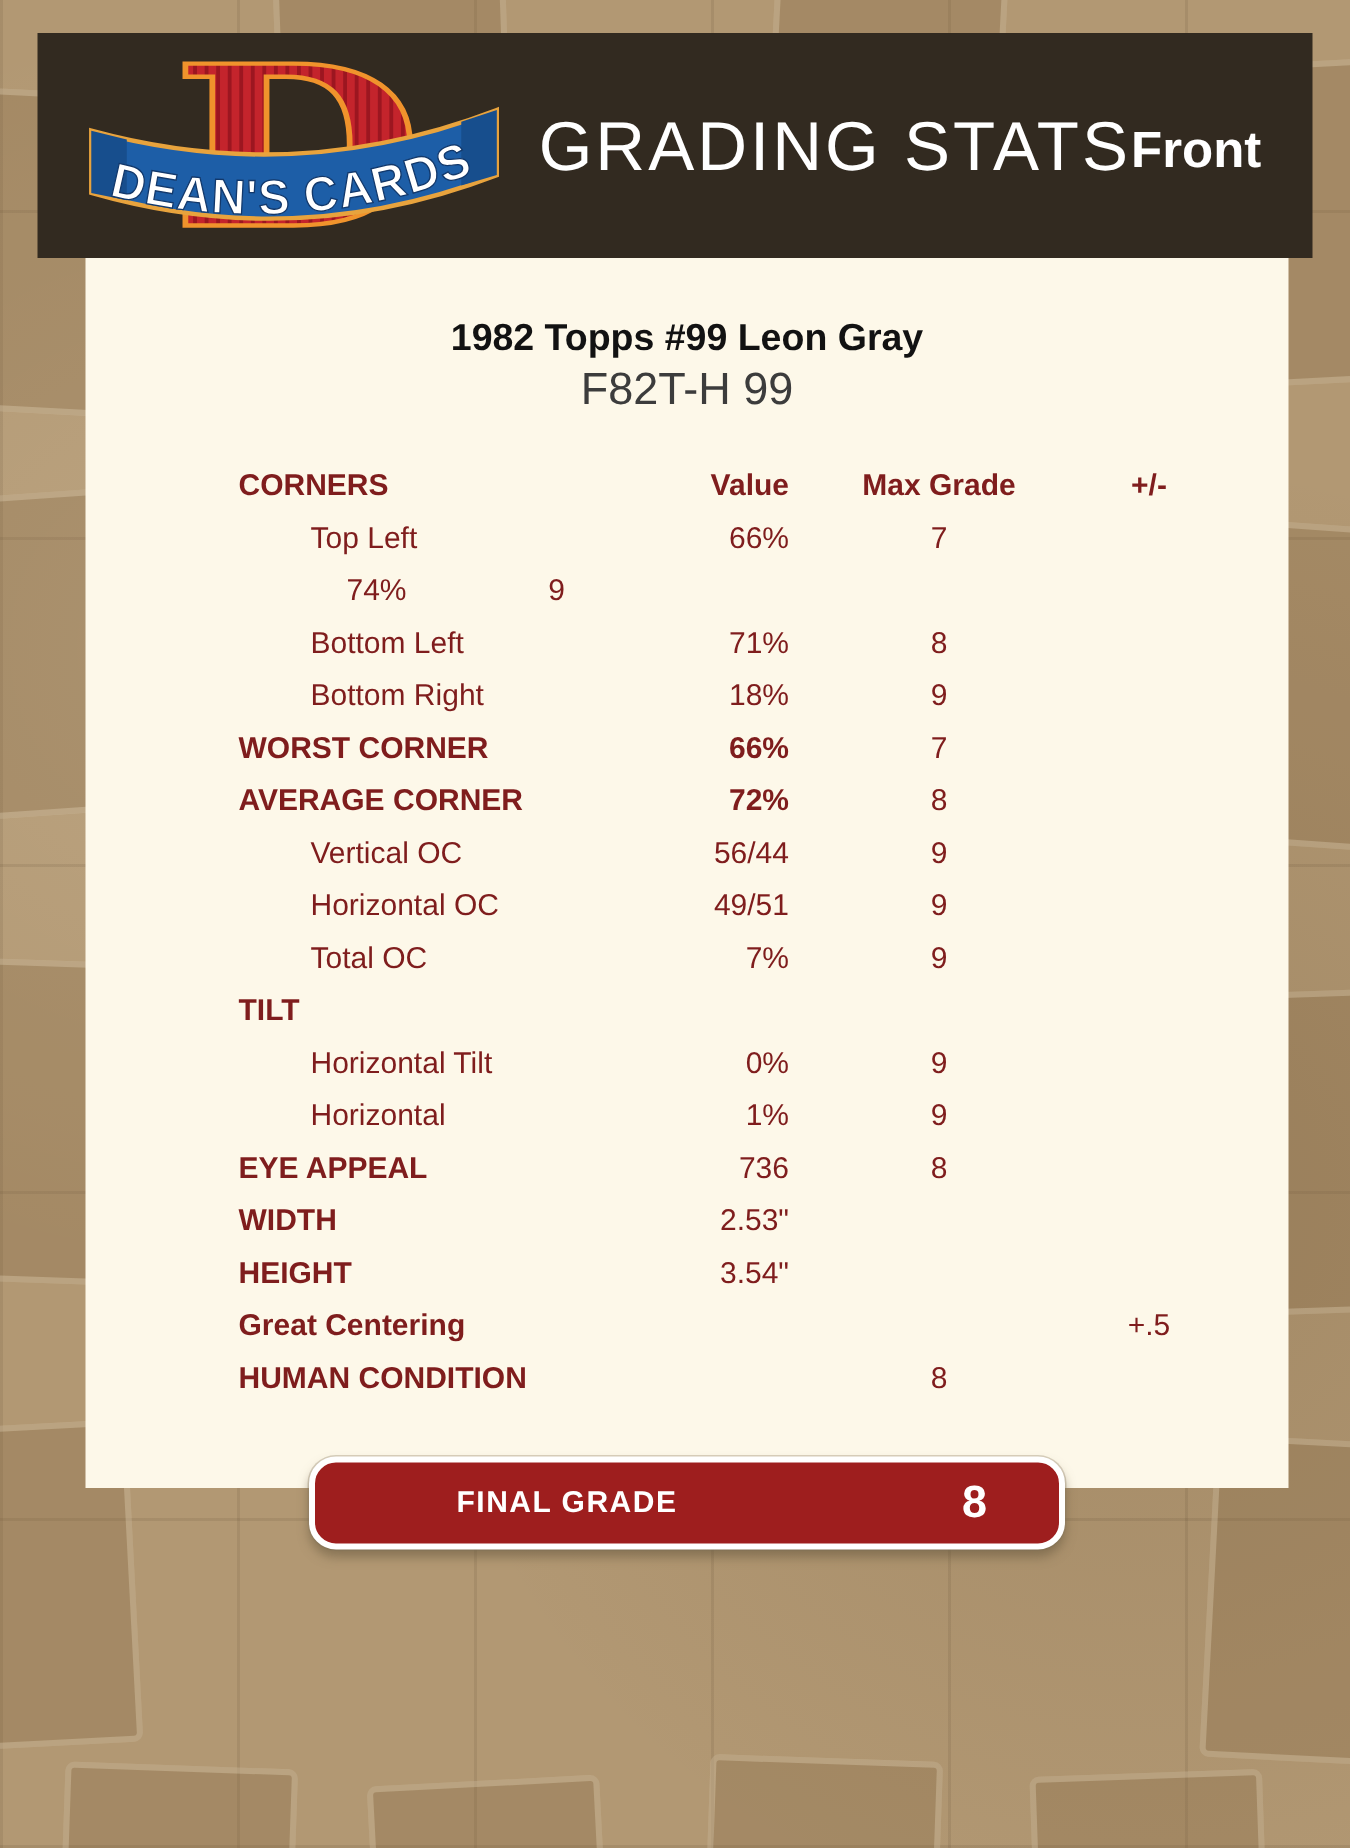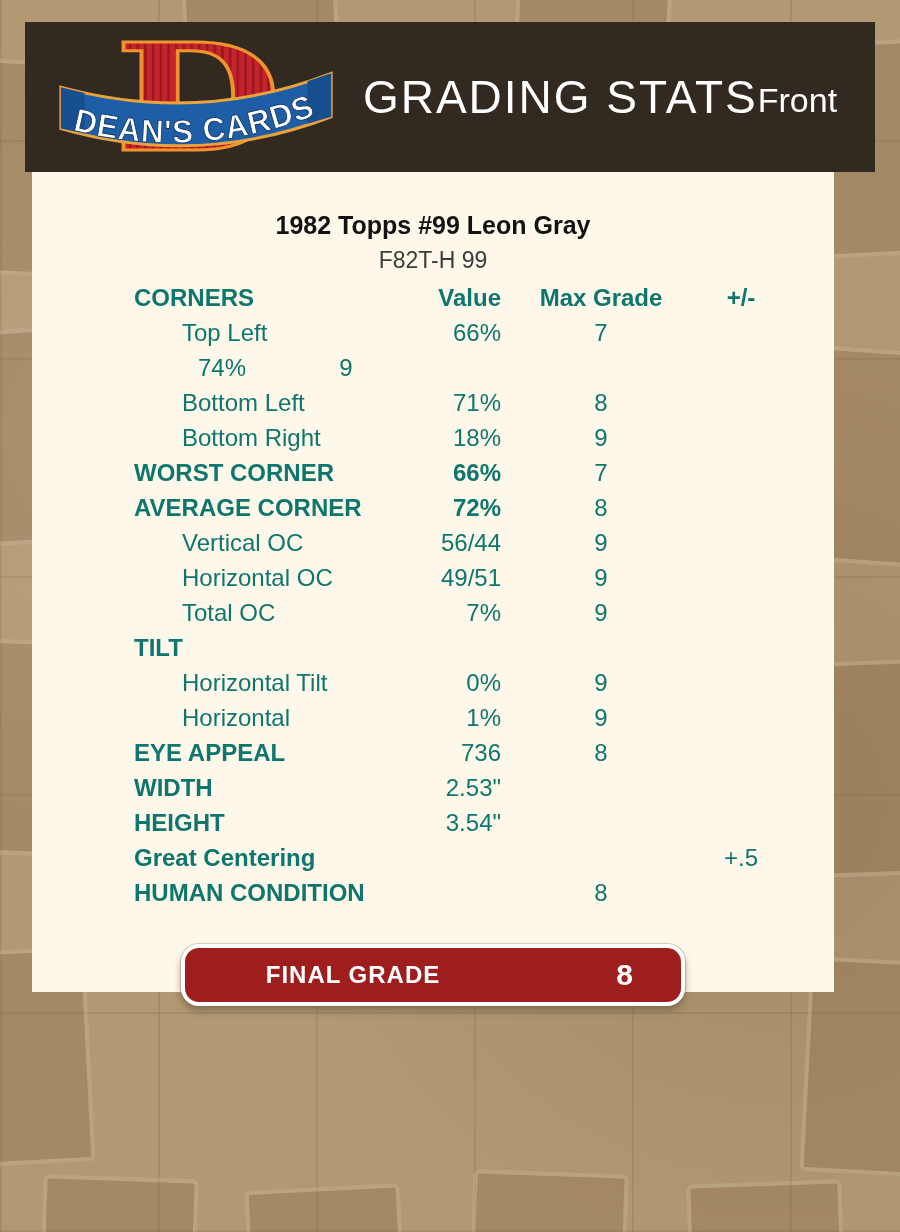--- a/index.html
+++ b/index.html
@@ -28,52 +28,52 @@
     position:absolute; left:25px; top:22px; width:850px; height:150px;
     background:#322a20; z-index:2;
   }
   .logo-svg { position:absolute; left:28px; top:2px; width:290px; height:148px; }
   .header-text {
     position:absolute; left:300px; right:0; top:0; height:150px;
     display:flex; flex-direction:row; align-items:center; justify-content:center;
     color:#ffffff;
   }
   .header-title { font-size:46px; letter-spacing:2px; line-height:1.15; }
-  .header-subtitle { font-size:34px; margin-top:6px; }
+  .header-subtitle { font-size:34px; margin-top:6px;font-weight:bold; }
 
   .panel {
-    position:absolute; left:32px; top:172px; width:802px; height:820px;
+    position:absolute; left:57px; top:172px; width:802px; height:820px;
     background:#fdf8e9; z-index:1;
   }
 
   .card-title { margin-top:38px; text-align:center; font-size:25px; font-weight:bold; color:#121212; line-height:30px; }
-  .card-code  { text-align:center; font-size:23px; color:#3c3c3c; line-height:40px; }
-
-  .gtable { font-size:24px; color:#0f766e; }
+  .card-code  { text-align:center; font-size:30px; color:#3c3c3c; line-height:40px; }
+
+  .gtable { margin-top:27px; font-size:20px; color:#7f1d1d; }
   .trow { display:flex; align-items:center; height:35px; padding-left:102px; }
   .gap-before { margin-top:16px; }
   .c-label { width:255px; text-align:left; white-space:nowrap; }
   .c-value { width:112px; text-align:right; white-space:nowrap; }
   .c-max   { width:200px; text-align:center; white-space:nowrap; }
   .c-pm    { width:80px;  text-align:center; white-space:nowrap; }
   .indent .c-label { padding-left:48px; }
   .thead .c-label, .thead .c-value, .thead .c-max, .thead .c-pm { font-weight:bold; }
   .bold-label .c-label { font-weight:bold; }
   .bold-value .c-value { font-weight:bold; }
   .section .c-label { font-weight:bold; }
 
   .final-grade {
     position:relative; width:504px; height:62px; margin:34px auto 0 auto;
     background:#9e1e1e; border:4px solid #ffffff; border-radius:18px;
     box-shadow:0 5px 7px rgba(100,85,60,0.55), 0 0 0 1px rgba(150,135,110,0.35);
     display:flex; align-items:center;
   }
   .fg-label {
     position:absolute; left:0; right:160px; text-align:center;
-    color:#ffffff; font-size:24px; font-weight:bold; letter-spacing:1px;
+    color:#ffffff; font-size:20px; font-weight:bold; letter-spacing:1px;
   }
   .fg-value {
     position:absolute; right:48px;
     color:#ffffff; font-size:30px; font-weight:bold;
   }
 </style>
 </head>
 <body>
 
 <div class="page">

